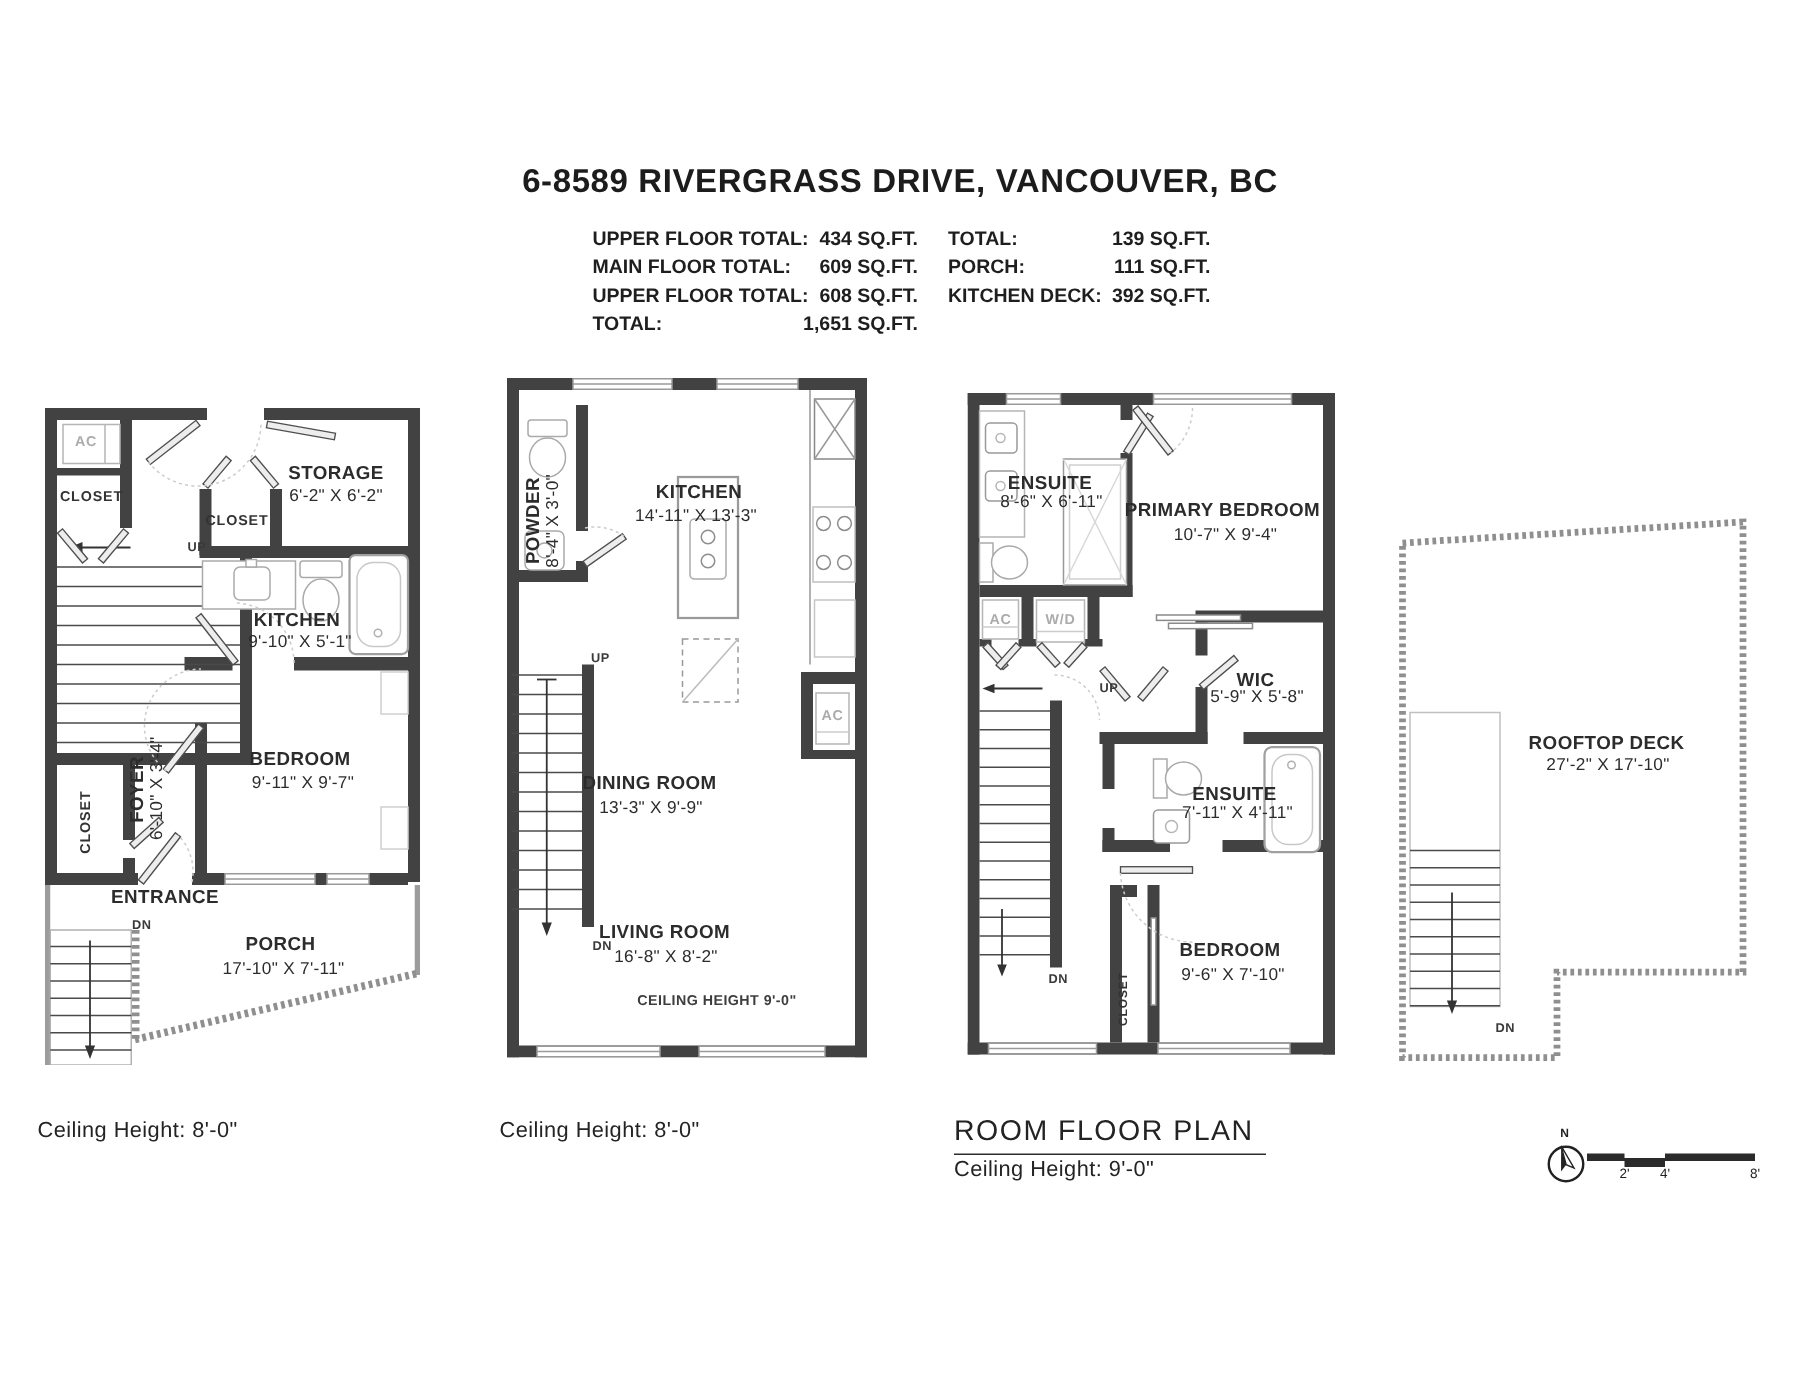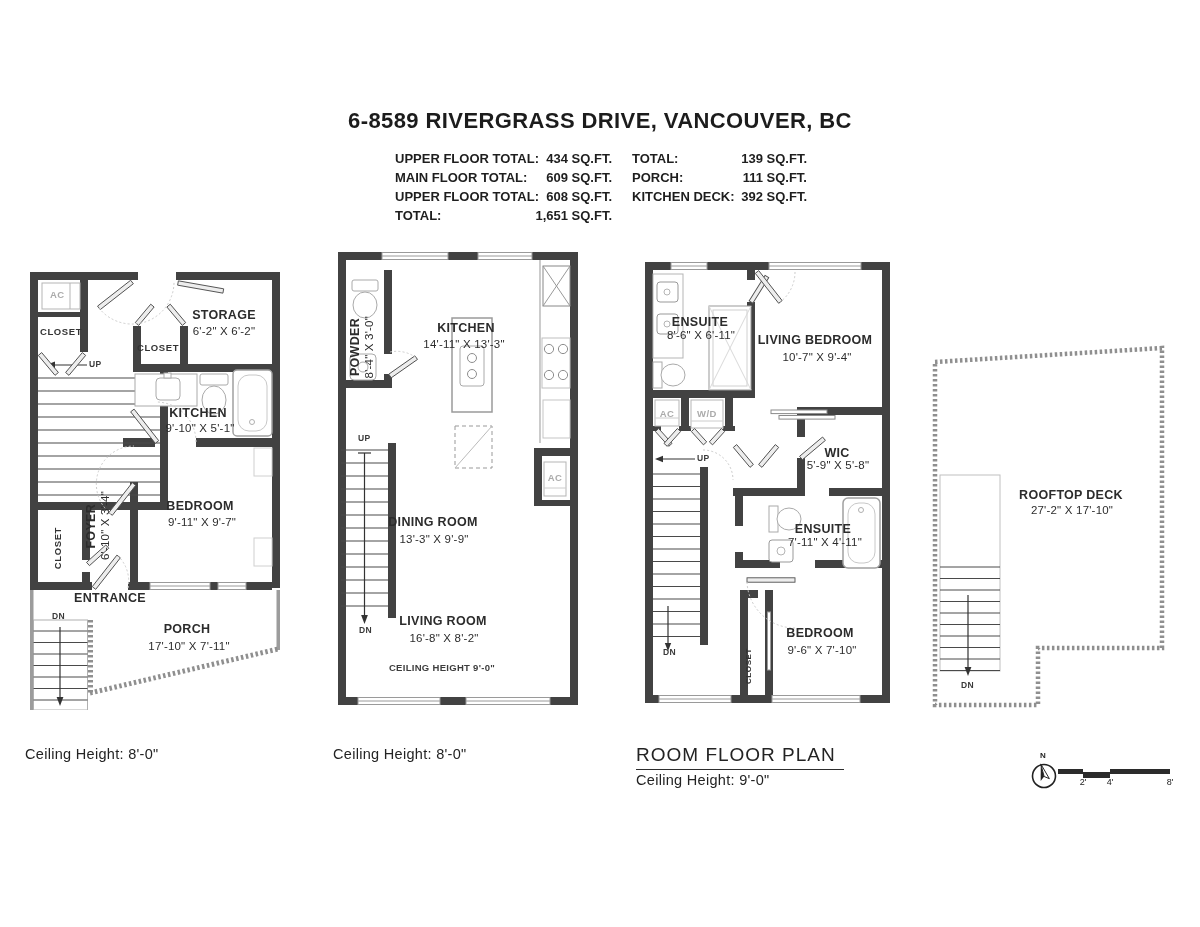--- a/index.html
+++ b/index.html
@@ -5,21 +5,21 @@
   html,body{margin:0;padding:0;background:#fff;}
   body{width:1200px;height:927px;position:relative;font-family:"Liberation Sans",sans-serif;color:#222;}
   .abs{position:absolute;}
   .ctr{transform:translateX(-50%);text-align:center;white-space:nowrap;}
   .title{font-size:22px;font-weight:700;letter-spacing:.4px;color:#1c1c1c;}
   .srow{font-size:13px;font-weight:600;color:#1e1e1e;white-space:nowrap;}
   .sval{text-align:right;}
   .stotal{font-weight:700;}
   .rn{font-size:12.5px;font-weight:700;color:#2c2c2c;letter-spacing:.3px;white-space:nowrap;}
   .rd{font-size:11.5px;font-weight:400;color:#2c2c2c;letter-spacing:.2px;white-space:nowrap;}
-  .sm{font-size:8.5px;font-weight:700;color:#3a3a3a;letter-spacing:.3px;white-space:nowrap;}
+  .sm{font-size:8.5px;font-weight:700;color:#3a3a3a;letter-spacing:.3px;white-space:nowrap;margin-left:36px;}
   .gray{font-size:9.5px;font-weight:700;color:#ababab;letter-spacing:.5px;white-space:nowrap;}
   .cl{font-size:9.5px;font-weight:700;color:#333;letter-spacing:.6px;white-space:nowrap;}
   .vwrap{position:absolute;display:flex;gap:1px;align-items:center;justify-content:center;}
   .v{writing-mode:vertical-rl;transform:rotate(180deg);white-space:nowrap;}
   .plan-footer h2{margin:0;font-size:19px;font-weight:400;letter-spacing:1px;color:#232323;border-bottom:1.6px solid #2d2d2d;padding:0 8px 3px 0;width:fit-content;}
   .plan-footer p{margin:2px 0 0;font-size:14.5px;font-weight:400;color:#232323;letter-spacing:.3px;}
   .scalebar span{position:absolute;font-size:9px;color:#222;transform:translateX(-50%);}
   .scalebar i{position:absolute;background:#2b2b2b;display:block;}
 </style>
 </head>
@@ -383,21 +383,21 @@
         </g>
   </g>
   <g fill="none" stroke="#cccccc" stroke-width="1" stroke-dasharray="2 2.2">
     <path d="M 150,12 A 38 38 0 0 1 135.4,41.9"></path>
     <path d="M 102,322 A 48 48 0 0 0 150,368"></path>
     <path d="M 58,190 A 30 30 0 0 1 88,220"></path>
   </g>
 </svg>
   <div class="abs ctr rn" style="left:55px;top:55px">ENSUITE</div>
   <div class="abs ctr rd" style="left:56px;top:69px">8'-6" X 6'-11"</div>
-  <div class="abs ctr rn" style="left:170px;top:73px">LIVING BEDROOM</div>
+  <div class="abs ctr rn" style="left:170px;top:73px">PRIMARY BEDROOM</div>
   <div class="abs ctr rd" style="left:172px;top:91px">10'-7" X 9'-4"</div>
   <div class="abs ctr gray" style="left:22px;top:148px">AC</div>
   <div class="abs ctr gray" style="left:62px;top:148px">W/D</div>
   <div class="abs sm" style="left:52px;top:193px">UP</div>
   <div class="abs ctr rn" style="left:192px;top:186px">WIC</div>
   <div class="abs ctr rd" style="left:193px;top:199px">5'-9" X 5'-8"</div>
   <div class="abs ctr rn" style="left:178px;top:262px">ENSUITE</div>
   <div class="abs ctr rd" style="left:180px;top:276px">7'-11" X 4'-11"</div>
   <div class="abs sm" style="left:18px;top:387px">DN</div>
   <div class="vwrap" style="left:99px;top:382px;height:48px">

